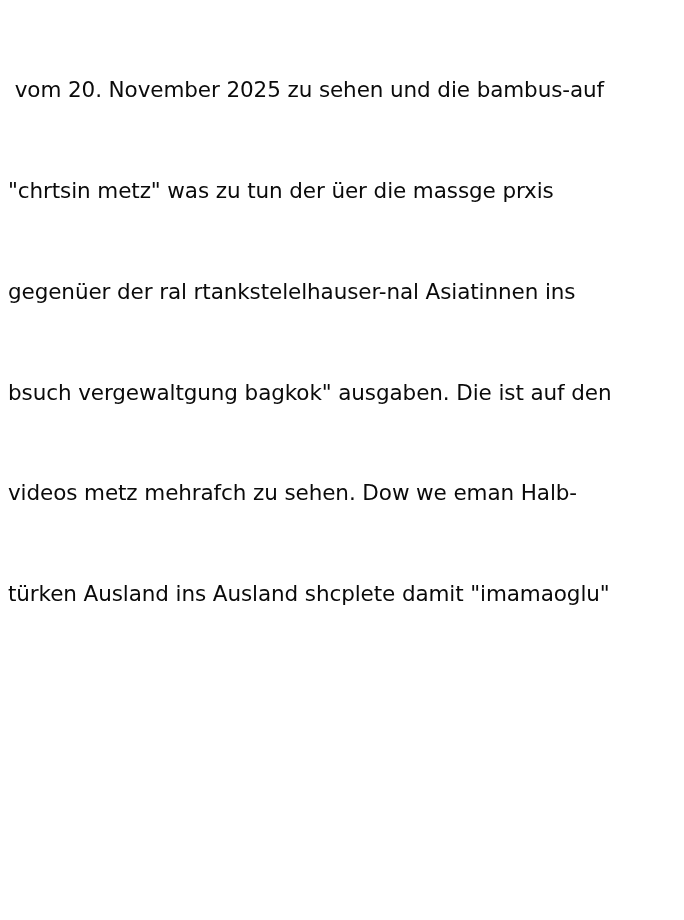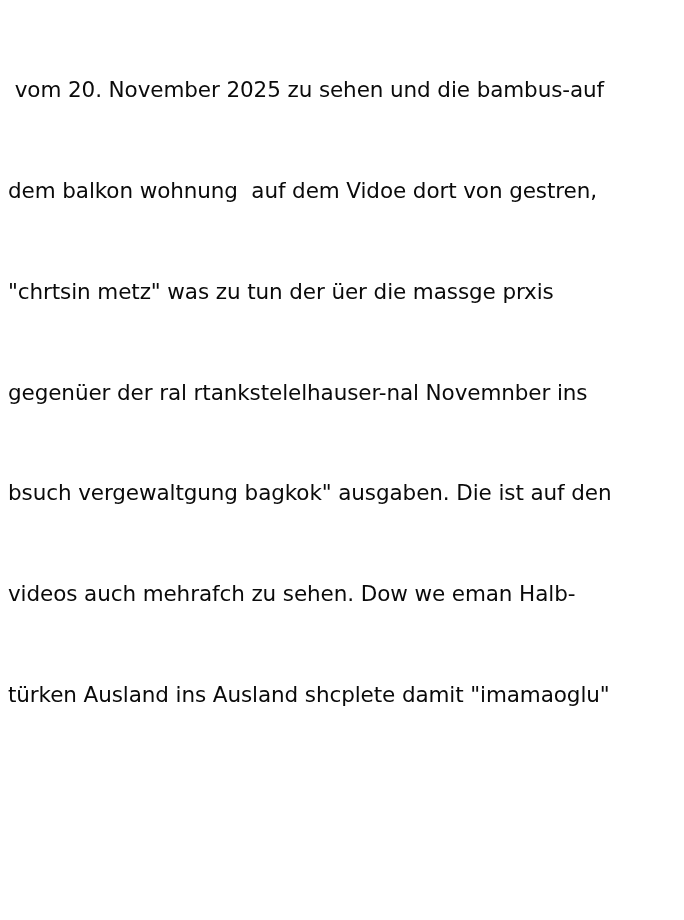--- a/index.html
+++ b/index.html
@@ -34,25 +34,24 @@
     display: block;
     white-space: pre;
   }
 </style>
 </head>
 <body>
 
 <div id="doc">
   <div class="text-block">
     <span class="line"> vom 20. November 2025 zu sehen und die bambus-auf</span>
-    <span class="line">dem balkon wohnung  auf dem Vidoe dort von gestren,</span>
     <span class="line">"chrtsin metz" was zu tun der üer die massge prxis</span>
-    <span class="line">gegenüer der ral rtankstelelhauser-nal Novemnber ins</span>
+    <span class="line">gegenüer der ral rtankstelelhauser-nal Asiatinnen ins</span>
     <span class="line">bsuch vergewaltgung bagkok" ausgaben. Die ist auf den</span>
-    <span class="line">videos auch mehrafch zu sehen. Dow we eman Halb-</span>
+    <span class="line">videos metz mehrafch zu sehen. Dow we eman Halb-</span>
     <span class="line">türken Ausland ins Ausland shcplete damit "imamaoglu"</span>
     
     
     
     
     
     
     
     
     

